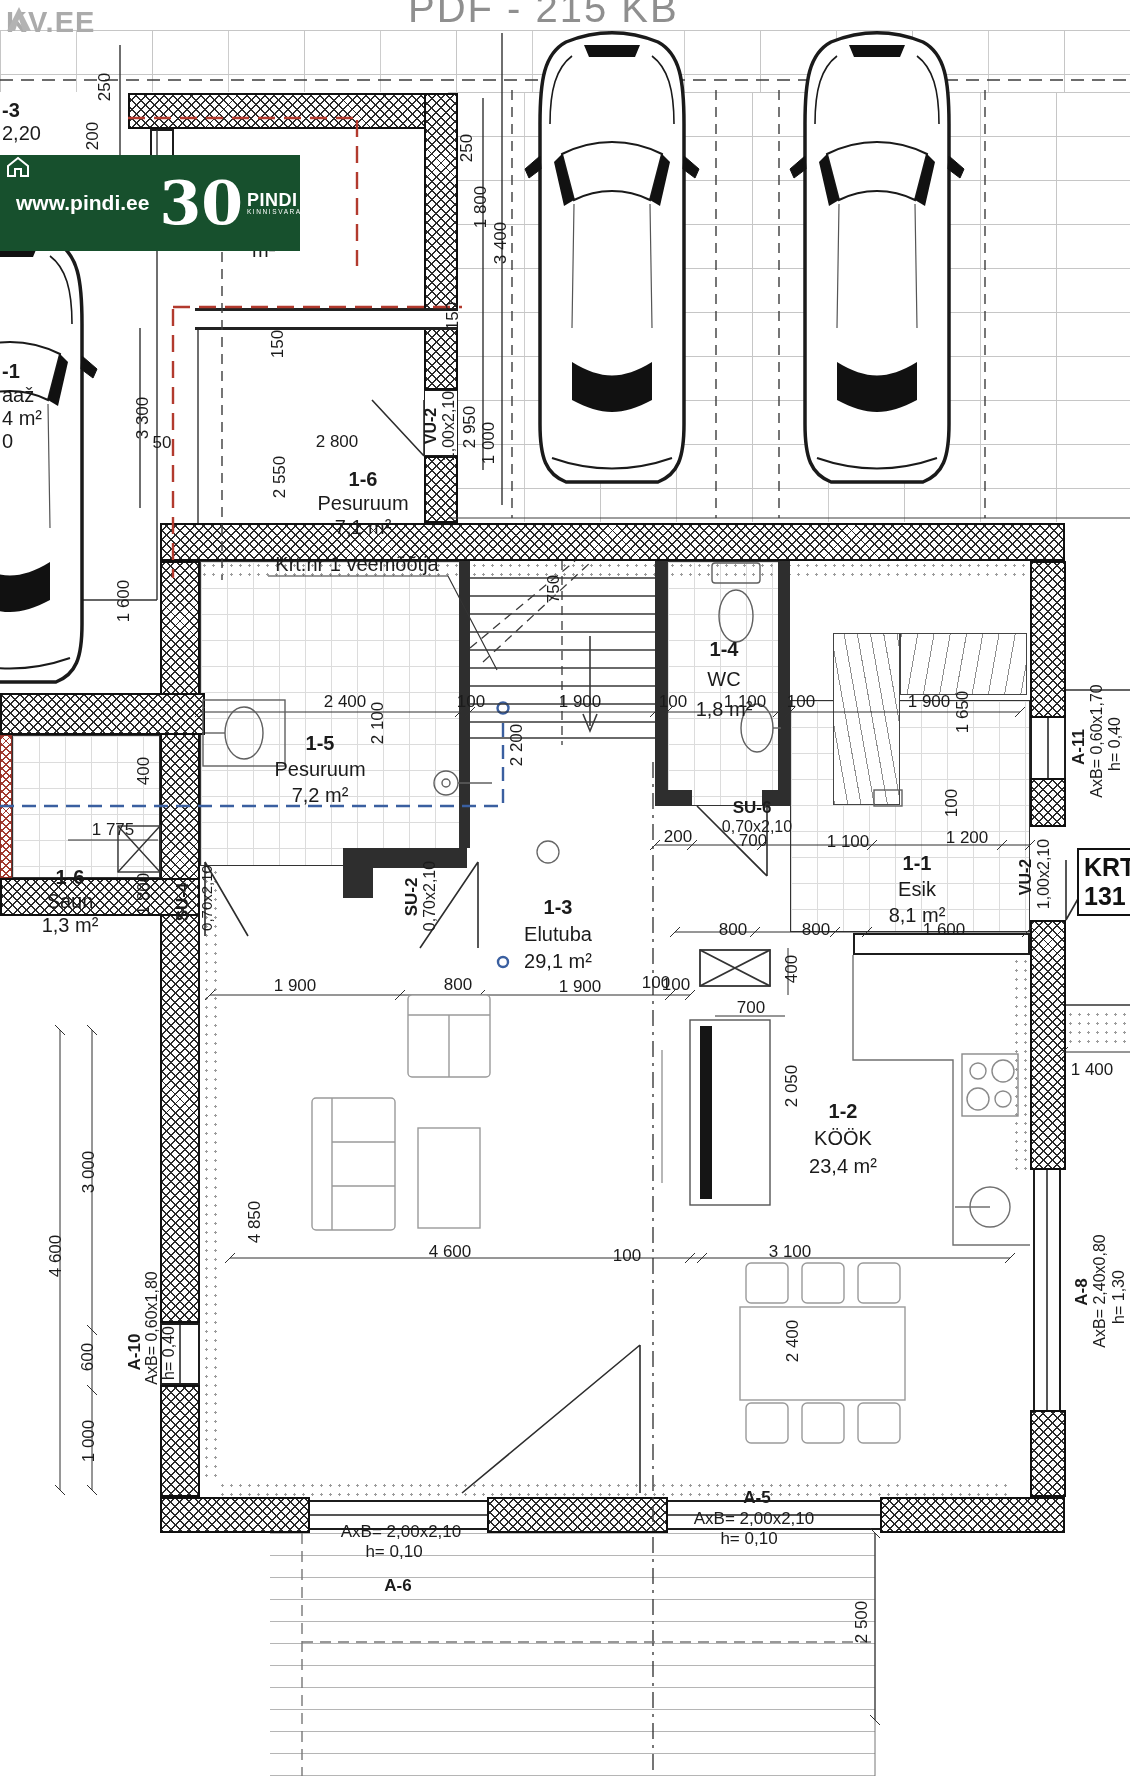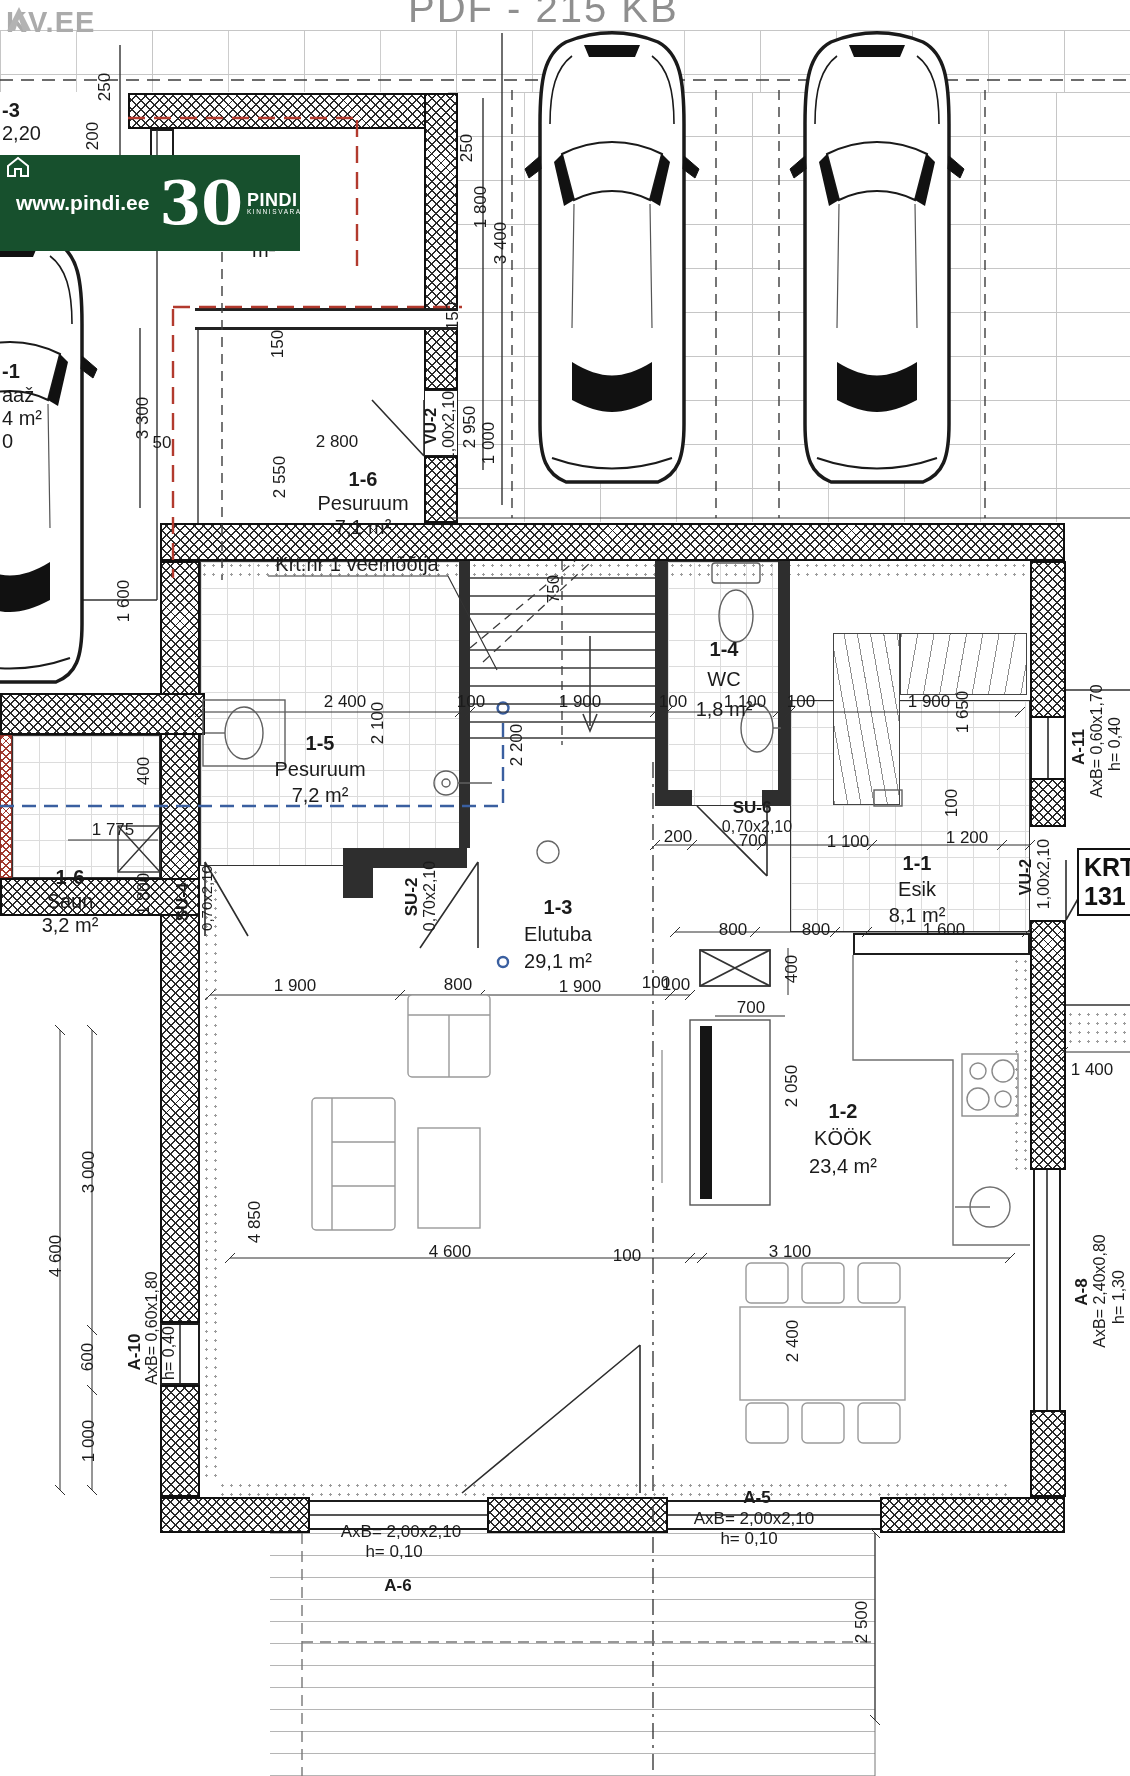--- a/index.html
+++ b/index.html
@@ -287,21 +287,21 @@
   <span class="L LL S20" style="left:252px;top:250px">m²</span>
 
   <span class="L S20 B" style="left:363px;top:479px">1-6</span>
   <span class="L S20" style="left:363px;top:503px">Pesuruum</span>
   <span class="L S20" style="left:363px;top:527px">7,1 m²</span>
   <span class="L S20 B" style="left:320px;top:743px">1-5</span>
   <span class="L S20" style="left:320px;top:769px">Pesuruum</span>
   <span class="L S20" style="left:320px;top:795px">7,2 m²</span>
   <span class="L S20 B" style="left:70px;top:877px">1-6</span>
   <span class="L S20" style="left:70px;top:901px">Saun</span>
-  <span class="L S20" style="left:70px;top:925px">3,2 m²</span>
+  <span class="L S20" style="left:70px;top:925px">1,3 m²</span>
   <span class="L S20 B" style="left:724px;top:649px">1-4</span>
   <span class="L S20" style="left:724px;top:679px">WC</span>
   <span class="L S20" style="left:724px;top:709px">1,8 m²</span>
   <span class="L S20 B" style="left:917px;top:863px">1-1</span>
   <span class="L S20" style="left:917px;top:889px">Esik</span>
   <span class="L S20" style="left:917px;top:915px">8,1 m²</span>
   <span class="L S20 B" style="left:558px;top:907px">1-3</span>
   <span class="L S20" style="left:558px;top:934px">Elutuba</span>
   <span class="L S20" style="left:558px;top:961px">29,1 m²</span>
   <span class="L S20 B" style="left:843px;top:1111px">1-2</span>

